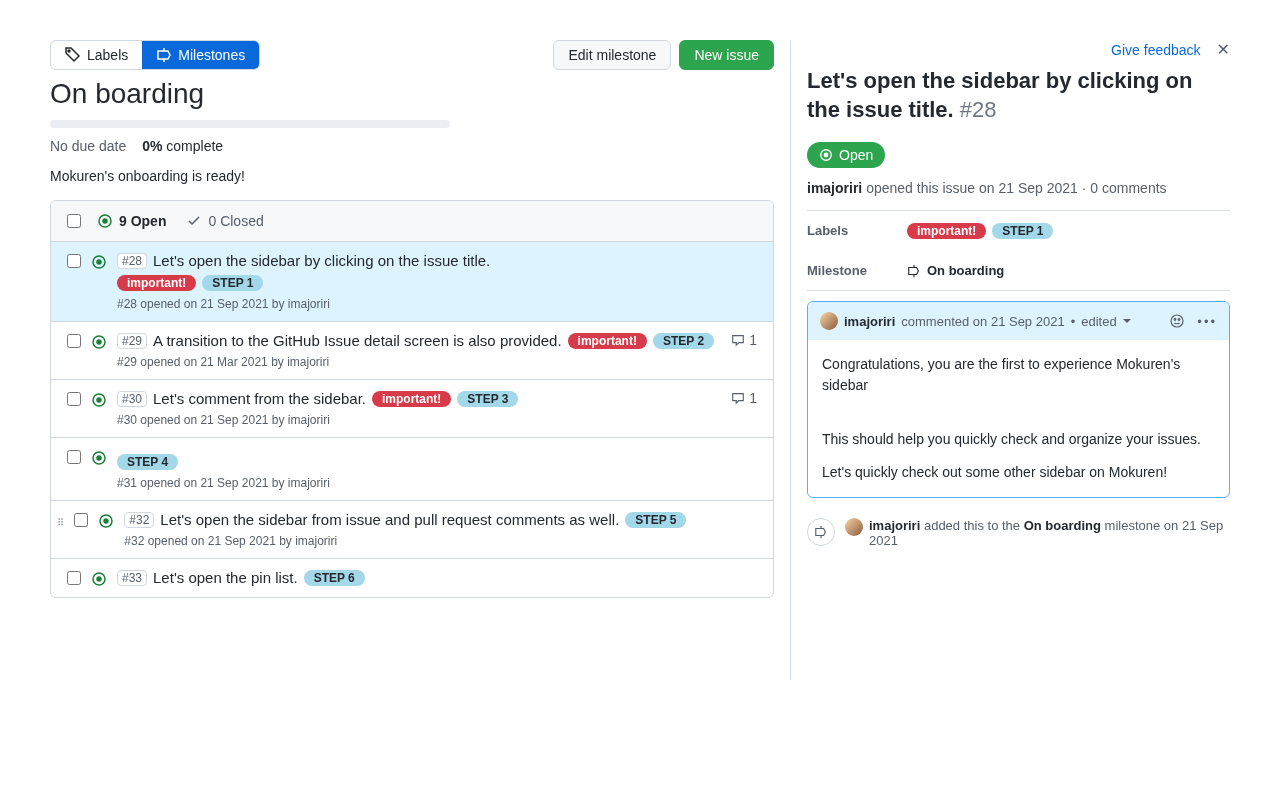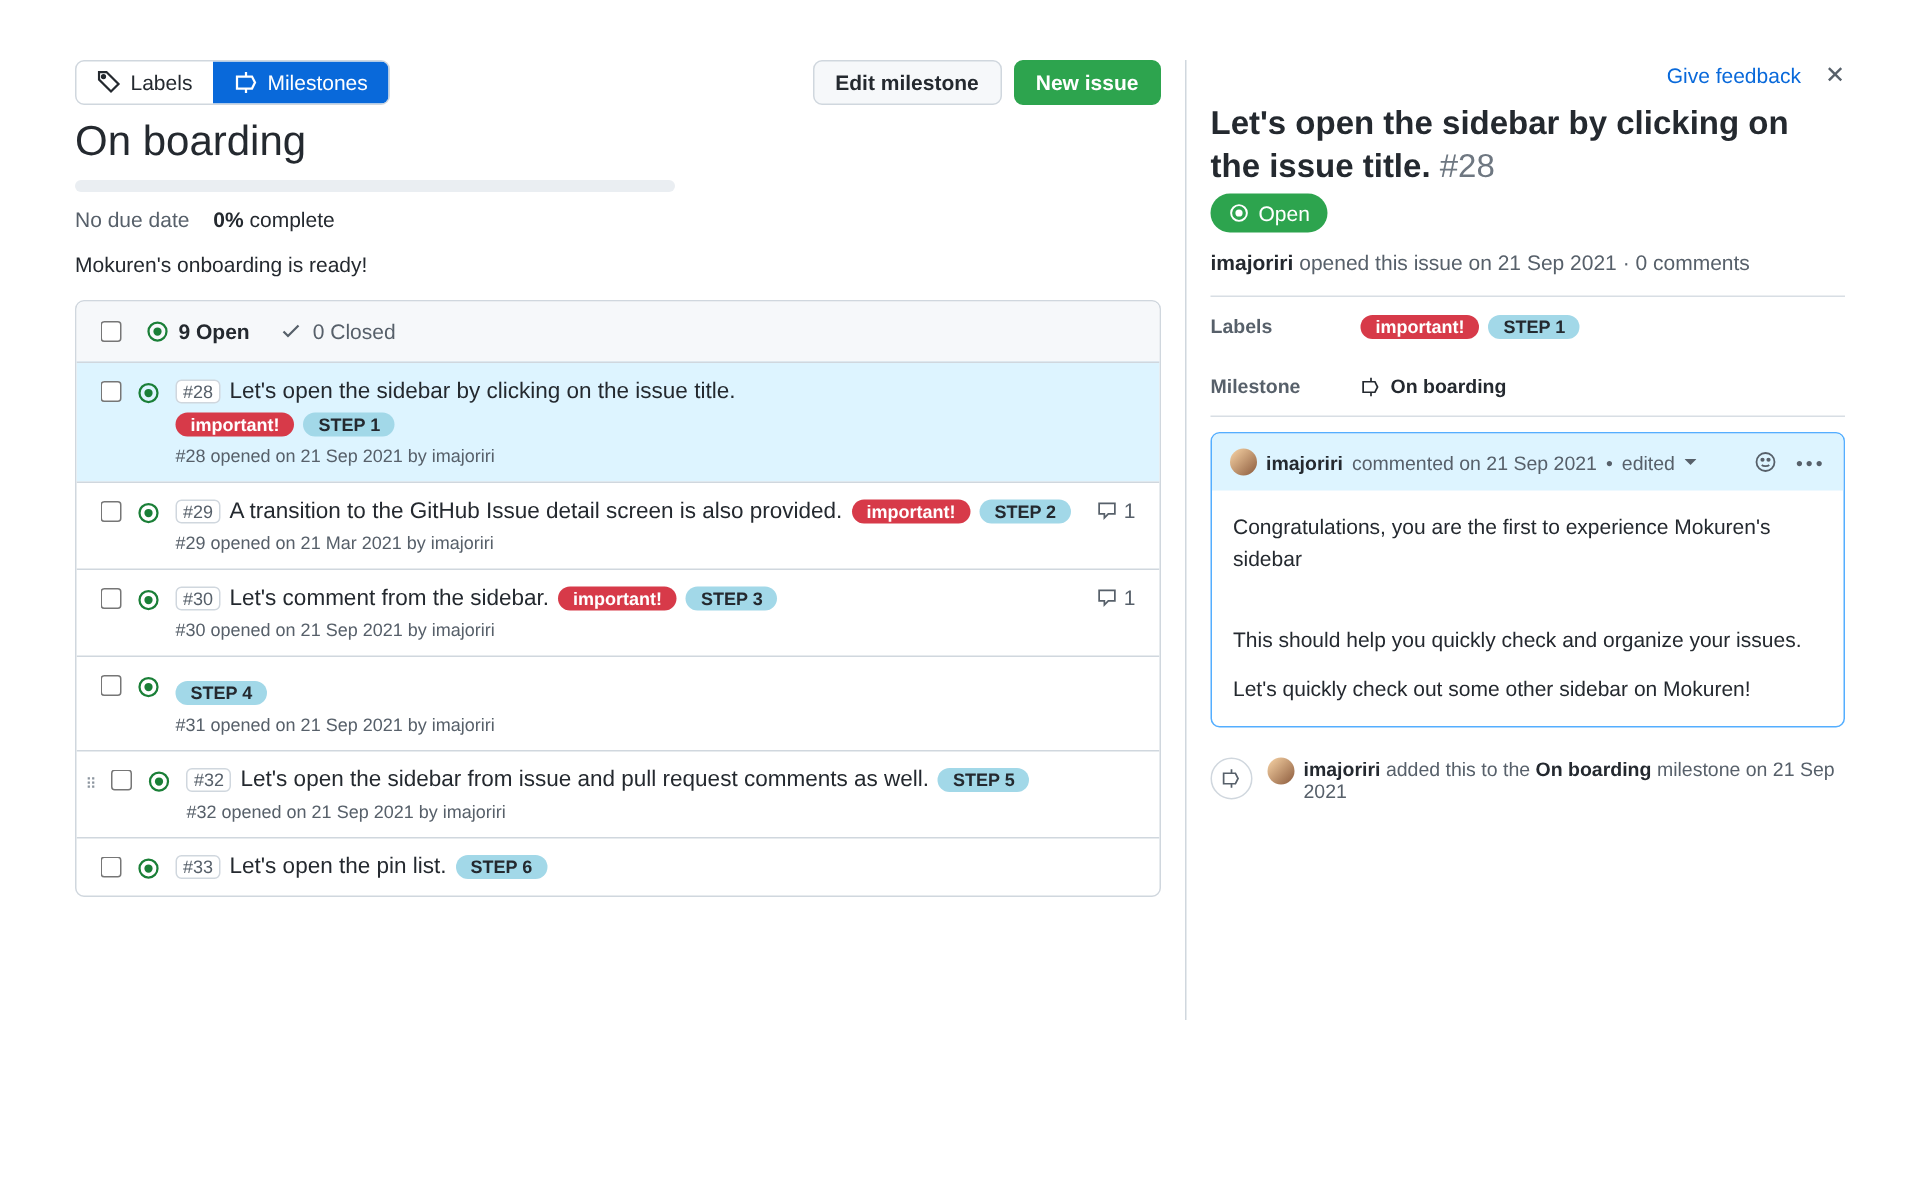--- a/index.html
+++ b/index.html
@@ -7,21 +7,21 @@
 .wrapper { display: flex; height: 680px; padding: 40px 50px 0 50px; gap: 16px; }
 .main { flex: 1; min-width: 0; }
 .sidebar { width: 440px; border-left: 1px solid #d0d7de; padding-left: 16px; display: flex; flex-direction: column; }
 
 
 .toolbar { display: flex; align-items: center; margin-bottom: 8px; }
 .tab-group { display: inline-flex; border: 1px solid #d0d7de; border-radius: 6px; overflow: hidden; }
 .tab-group a { display: inline-flex; align-items: center; gap: 6px; padding: 6px 14px; color: #24292f; text-decoration: none; font-weight: 500; }
 .tab-group a.active { background: #0969da; color: #fff; }
 .spacer { flex: 1; }
-.btn { display: inline-flex; align-items: center; gap: 6px; padding: 6px 14px; border: 1px solid #d0d7de; border-radius: 6px; background: #f6f8fa; font-weight: 700; cursor: pointer; text-decoration: none; color: #24292f; }
+.btn { display: inline-flex; align-items: center; gap: 6px; padding: 6px 14px; border: 1px solid #d0d7de; border-radius: 6px; background: #f6f8fa; font-weight: 400; cursor: pointer; text-decoration: none; color: #24292f; }
 .btn.primary { background: #2da44e; color: #fff; border-color: #2da44e; }
 .btn + .btn { margin-left: 8px; }
 
 h1.title { font-size: 28px; font-weight: 400; margin-top: 8px; }
 .progress-bar { height: 8px; width: 400px; background: #eaeef2; border-radius: 6px; margin-top: 10px; }
 .meta-row { margin-top: 10px; color: #57606a; }
 .meta-row .pct { margin-left: 12px; color: #24292f; }
 .desc { margin-top: 14px; }
 
 
@@ -43,21 +43,21 @@
 .row .sub { color: #57606a; font-size: 12px; margin-top: 6px; }
 .row .right { display: flex; align-items: center; gap: 4px; color: #57606a; }
 .drag-handle { color: #8c959f; font-size: 10px; align-self: flex-start; margin-top: 6px; margin-left: -10px; }
 
 
 .sidebar-top { display: flex; justify-content: flex-end; align-items: center; gap: 16px; margin-bottom: 8px; }
 .feedback-link { color: #0969da; text-decoration: none; }
 .close-x { cursor: pointer; color: #57606a; font-size: 16px; }
 .sidebar h2 { font-size: 22px; font-weight: 600; line-height: 1.3; }
 .sidebar h2 .num { color: #6e7781; font-weight: 400; }
-.state-badge { display: inline-flex; align-items: center; gap: 6px; background: #2da44e; color: #fff; padding: 5px 12px; border-radius: 999px; font-weight: 500; margin-top: 4px; }
+.state-badge { display: inline-flex; align-items: center; gap: 6px; background: #2da44e; color: #fff; padding: 5px 12px; border-radius: 999px; font-weight: 500; margin-top: 18px; }
 .sidebar-meta { color: #57606a; margin-top: 12px; padding-bottom: 14px; border-bottom: 1px solid #d8dee4; }
 .sidebar-meta b { color: #24292f; font-weight: 600; }
 .kv { display: flex; padding: 12px 0; font-size: 13px; }
 .kv .k { width: 100px; color: #57606a; font-weight: 600; }
 .kv .v { flex: 1; display: flex; align-items: center; gap: 6px; }
 .kv + .kv { }
 .kv-sep { border-bottom: 1px solid #d8dee4; }
 
 .comment-box { border: 1px solid #54aeff; border-radius: 6px; margin-top: 10px; overflow: hidden; }
 .comment-head { background: #ddf4ff; padding: 10px 12px; display: flex; align-items: center; gap: 6px; font-size: 13px; color: #57606a; }

